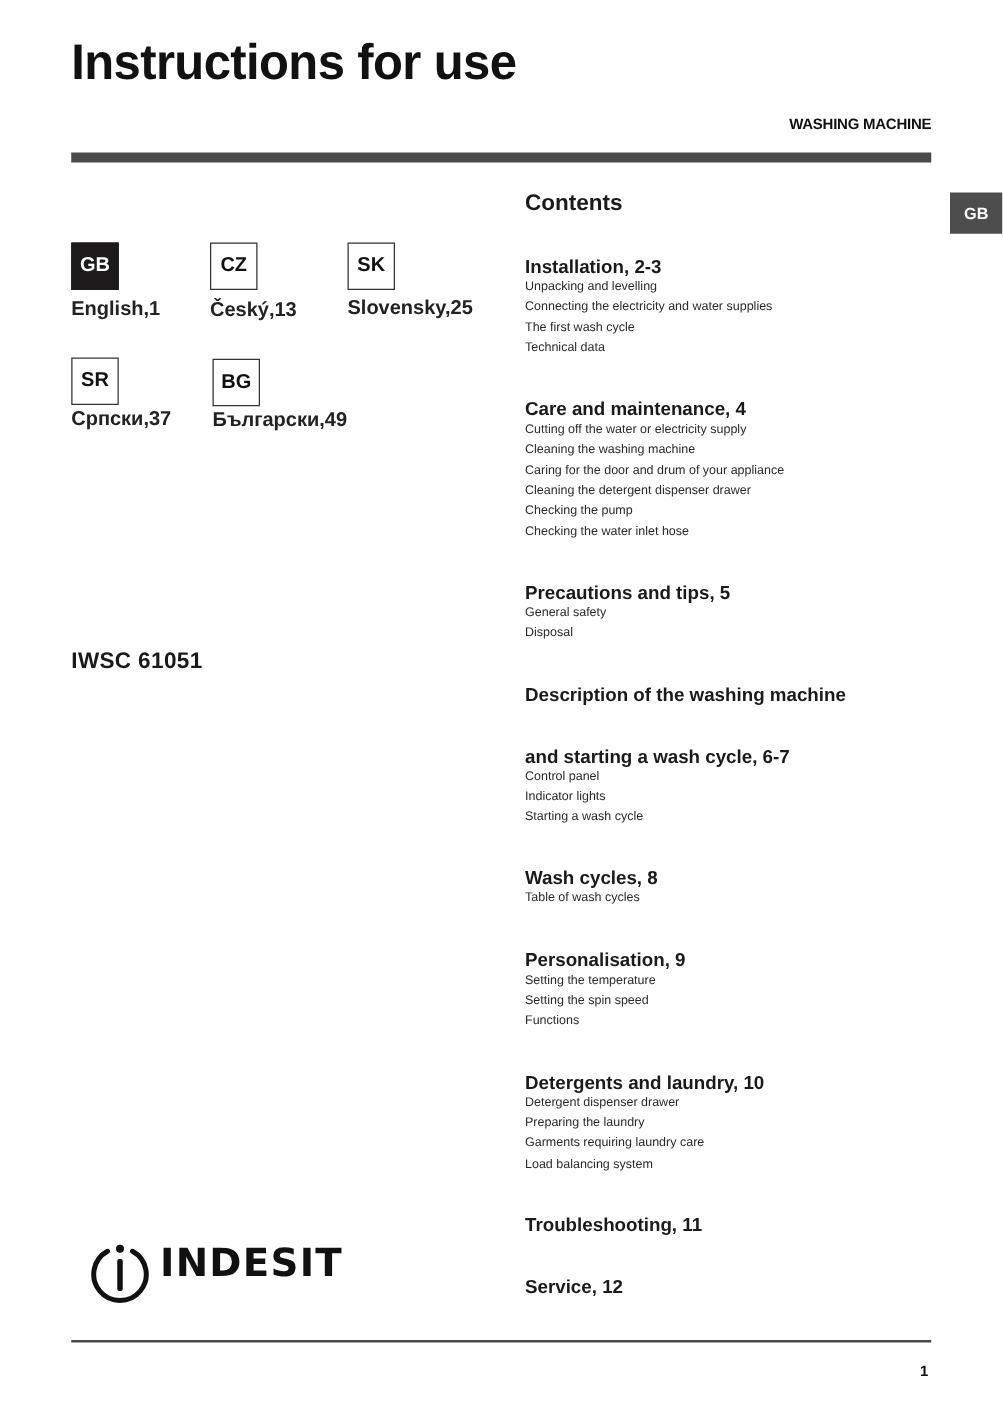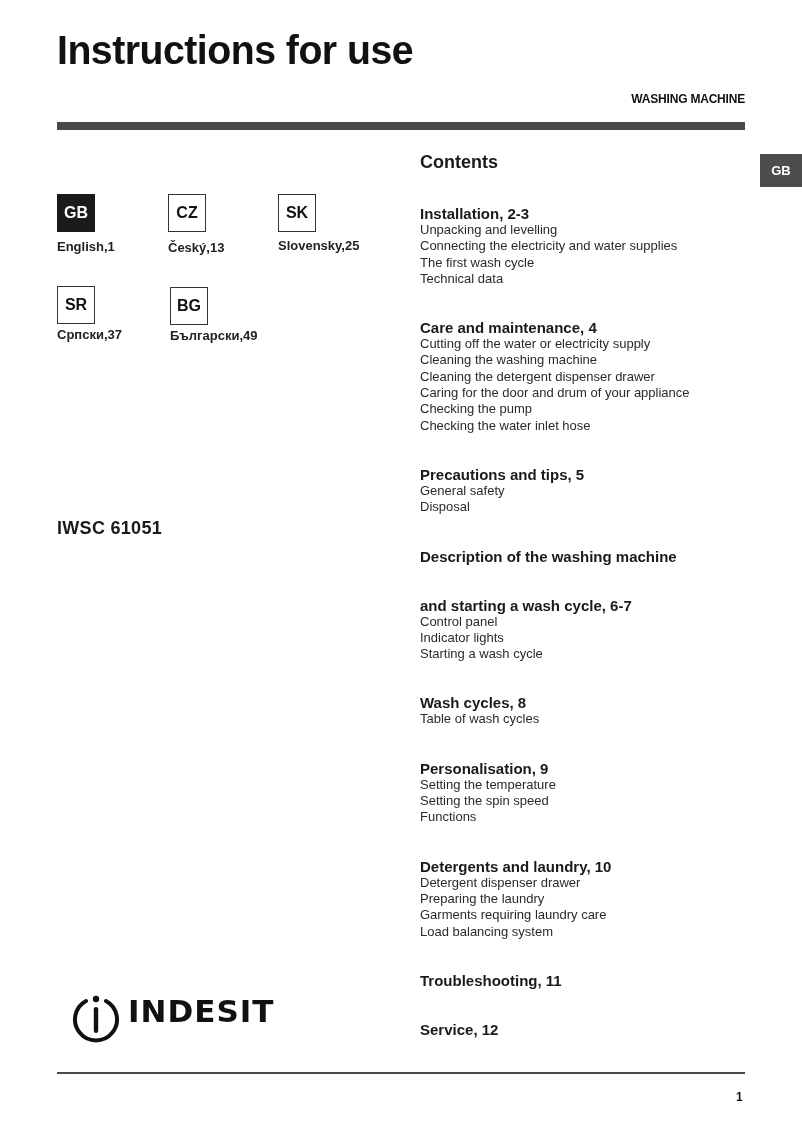--- a/index.html
+++ b/index.html
@@ -28,38 +28,38 @@
   .lang {
     position: absolute; width: 120px;
   }
   .lang-box {
     width: 38px; height: 38px; border: 1px solid #333; box-sizing: border-box;
     display: flex; align-items: center; justify-content: center;
     font-weight: bold; font-size: 16px; color: #111; background: #fff;
   }
   .lang-box.active { background: #1c1a1a; color: #fff; border-color: #1c1a1a; }
   .lang-label {
-    margin-top: 7px; font-size: 13px; font-weight: bold; color: #222; white-space: nowrap;
+    margin-top: 7px; font-size: 16px; font-weight: bold; color: #222; white-space: nowrap;
   }
   .model {
     position: absolute; left: 57px; top: 518px;
     font-size: 18px; font-weight: bold; color: #1a1a1a; letter-spacing: 0.3px;
   }
   .contents {
     position: absolute; left: 420px; top: 151px; width: 330px;
   }
   .contents-title {
     font-size: 18px; font-weight: bold; color: #1a1a1a; margin-bottom: 14px; line-height: 22px;
   }
   .section { margin-bottom: 13px; }
   .section-title {
     font-size: 15px; font-weight: bold; color: #1a1a1a; line-height: 17px; margin-top: 32px;
   }
   .section-item {
-    font-size: 13px; color: #2a2a2a; line-height: 16.3px;
+    font-size: 10px; color: #2a2a2a; line-height: 16.3px;
   }
   .logo {
     position: absolute; left: 70px; top: 993px; display: flex; 
   }
   .logo-mark { width: 52px; height: 52px; }
   .logo-text {
     margin-left: 6px; font-size: 31px; font-weight: bold; letter-spacing: 1px; color: #111;
     font-family: "DejaVu Sans", sans-serif;
   }
   .footer-rule {
@@ -108,22 +108,22 @@
     <div class="section-item">Unpacking and levelling</div>
     <div class="section-item">Connecting the electricity and water supplies</div>
     <div class="section-item">The first wash cycle</div>
     <div class="section-item">Technical data</div>
   </div>
 
   <div class="section">
     <div class="section-title">Care and maintenance, 4</div>
     <div class="section-item">Cutting off the water or electricity supply</div>
     <div class="section-item">Cleaning the washing machine</div>
+    <div class="section-item">Caring for the door and drum of your appliance</div>
     <div class="section-item">Cleaning the detergent dispenser drawer</div>
-    <div class="section-item">Caring for the door and drum of your appliance</div>
     <div class="section-item">Checking the pump</div>
     <div class="section-item">Checking the water inlet hose</div>
   </div>
 
   <div class="section">
     <div class="section-title">Precautions and tips, 5</div>
     <div class="section-item">General safety</div>
     <div class="section-item">Disposal</div>
   </div>
 

